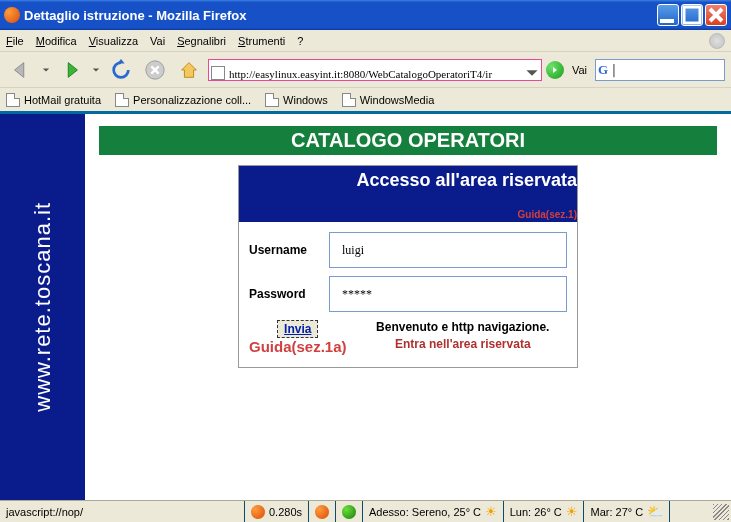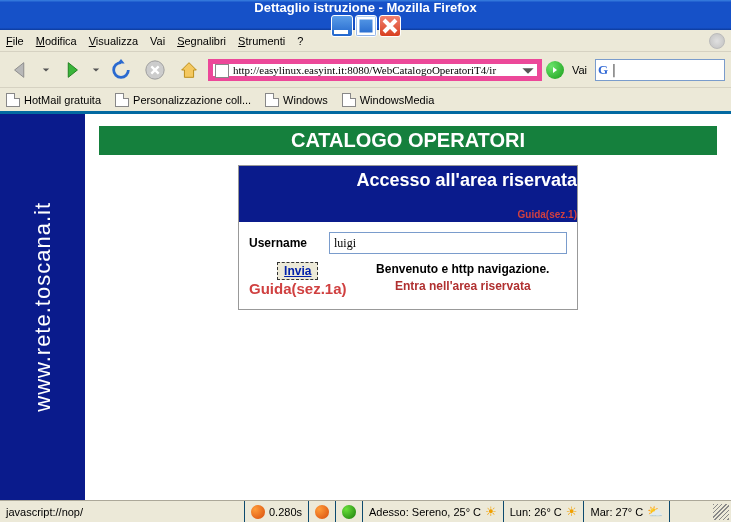--- a/index.html
+++ b/index.html
@@ -1,39 +1,39 @@
 <!DOCTYPE html>
 <html><head>
 <meta charset="utf-8">
 <style>
 * { box-sizing: border-box; margin: 0; padding: 0; }
 body { font-family: Tahoma, sans-serif; font-size: 11px; background: #ece9d8; width: 731px; height: 522px; overflow: hidden; position: relative; }
 
 
-.titlebar { height: 30px; background: linear-gradient(to bottom, #3a81e0 0%, #1651c8 8%, #1651c8 92%, #0d3a9c 100%); display: flex; align-items: center; padding: 0 4px; color: #fff; flex-direction: column; }
+.titlebar { height: 30px; background: linear-gradient(to bottom, #3a81e0 0%, #1651c8 8%, #1651c8 92%, #0d3a9c 100%); display: flex; align-items: center; padding: 0 4px; color: #fff; }
 .titlebar .ff-icon { width: 16px; height: 16px; background: radial-gradient(circle at 30% 30%, #ff9c3a, #d84c0c); border-radius: 50%; margin-right: 4px; }
 .titlebar .title-text { font-weight: bold; font-size: 13px; flex: 1; }
 .win-btns { display: flex; gap: 2px; }
 .win-btn { width: 22px; height: 22px; border-radius: 3px; border: 1px solid #fff; display: flex; align-items: center; justify-content: center; font-weight: bold; font-size: 12px; color: #fff; }
 .win-min, .win-max { background: linear-gradient(to bottom, #5a9de8, #2266cc); }
 .win-close { background: linear-gradient(to bottom, #f08070, #d84020); }
 
 
 .menubar { height: 22px; background: #ece9d8; display: flex; align-items: center; padding: 0 6px; gap: 12px; border-bottom: 1px solid #d6d2c2; }
 .menubar .menu-item { cursor: default; }
 .menubar .menu-item u { text-decoration: underline; }
 .throbber { margin-left: auto; width: 16px; height: 16px; border: 1px solid #bbb; border-radius: 50%; background: radial-gradient(circle, #e0e0e0, #c0c0c0); }
 
 
 .toolbar { height: 36px; background: #ece9d8; display: flex; align-items: center; padding: 0 6px; gap: 4px; border-bottom: 1px solid #d6d2c2; }
 .nav-btn { width: 30px; height: 28px; display: flex; align-items: center; justify-content: center; border-radius: 3px; }
 .nav-btn svg { width: 22px; height: 22px; }
 .dropdown-arrow { width: 12px; display: flex; align-items: center; justify-content: center; }
 .dropdown-arrow svg { width: 8px; height: 8px; }
-.url-bar { flex: 1; height: 22px; background: #fff; border: 5px solid #ec4899; display: flex; align-items: flex-start; padding: 0 2px; gap: 4px; }
+.url-bar { flex: 1; height: 22px; background: #fff; border: 1px solid #ec4899; display: flex; align-items: flex-end; padding: 0 2px; gap: 4px; }
 .url-bar .page-icon { width: 14px; height: 14px; background: #fff; border: 1px solid #888; }
 .url-bar input { flex: 1; border: none; outline: none; font-size: 11px; font-family: Tahoma; }
 .url-bar .url-drop { width: 14px; display: flex; align-items: center; justify-content: center; }
 .go-btn { width: 18px; height: 18px; background: radial-gradient(circle at 30% 30%, #6ae46a, #1a9c1a); border-radius: 50%; display: flex; align-items: center; justify-content: center; }
 .go-label { margin: 0 4px; }
 .search-box { width: 130px; height: 22px; background: #fff; border: 1px solid #7a9ccc; display: flex; align-items: center; padding: 0 2px; gap: 3px; }
 .search-g { font-family: Georgia, serif; font-weight: bold; font-size: 13px; }
 .search-g .b { color: #3169d6; }
 
 
@@ -48,21 +48,21 @@
 .sidebar-text { color: #fff; font-family: Arial, sans-serif; font-size: 22px; writing-mode: vertical-rl; transform: rotate(180deg); letter-spacing: 1px; }
 .main { flex: 1; padding: 12px 14px 0 14px; background: #fff; }
 .banner { background: #15803d; color: #fff; font-size: 20px; font-weight: bold; text-align: center; padding: 3px 0; font-family: Arial; }
 .login-box { width: 340px; margin: 10px auto 0; border: 1px solid #999; }
 .login-head { background: #0a1b8c; color: #fff; text-align: right; padding: 4px 0 2px; }
 .login-head .h1 { font-size: 18px; font-weight: bold; font-family: Arial; }
 .login-head .h2 { font-size: 10px; color: #d04040; font-weight: bold; margin-top: 18px; }
 .login-body { padding: 10px 10px 12px; }
 .form-row { display: flex; align-items: center; margin-bottom: 8px; }
 .form-row label { width: 80px; font-weight: bold; font-size: 12px; }
-.form-row input { flex: 1; height: 22px; border: 1px solid #7a9ccc; padding: 0 4px; font-size: 12px; font-family: Tahoma; }
+.form-row input { flex: 1; height: 36px; border: 1px solid #7a9ccc; padding: 0 12px; font-size: 12px; font-family: Tahoma; }
 .submit-row { display: flex; align-items: flex-start; gap: 12px; margin-top: 8px; }
 .submit-btn-col { text-align: center; }
 .submit-btn { border: 1px dashed #333; background: #ece9d8; padding: 1px 6px; font-weight: bold; font-size: 12px; color: #0020aa; text-decoration: underline; cursor: pointer; }
 .submit-guide { font-size: 15px; color: #d04040; font-weight: bold; }
 .welcome-col { flex: 1; text-align: center; }
 .welcome-col .w1 { font-weight: bold; font-size: 12px; }
 .welcome-col .w2 { font-weight: bold; font-size: 12px; color: #b03030; margin-top: 3px; }
 
 
 .statusbar { position: absolute; bottom: 0; left: 0; right: 0; height: 22px; background: #ece9d8; border-top: 1px solid #aca899; display: flex; align-items: center; font-size: 11px; }
@@ -198,20 +198,24 @@
     <div class="login-box">
       <div class="login-head">
         <div class="h1">Accesso all'area riservata</div>
         <div class="h2">Guida(sez.1)</div>
       </div>
       <div class="login-body">
         <div class="form-row">
           <label>Username</label>
           <input type="text" value="luigi" style="">
         </div>
+        <div class="form-row">
+          <label>Password</label>
+          <input type="text" value="*****" style="">
+        </div>
         <div class="submit-row">
           <div class="submit-btn-col">
             <button class="submit-btn">Invia</button>
             <div class="submit-guide">Guida(sez.1a)</div>
           </div>
           <div class="welcome-col">
             <div class="w1">Benvenuto e http navigazione.</div>
             <div class="w2">Entra nell'area riservata</div>
           </div>
         </div>

